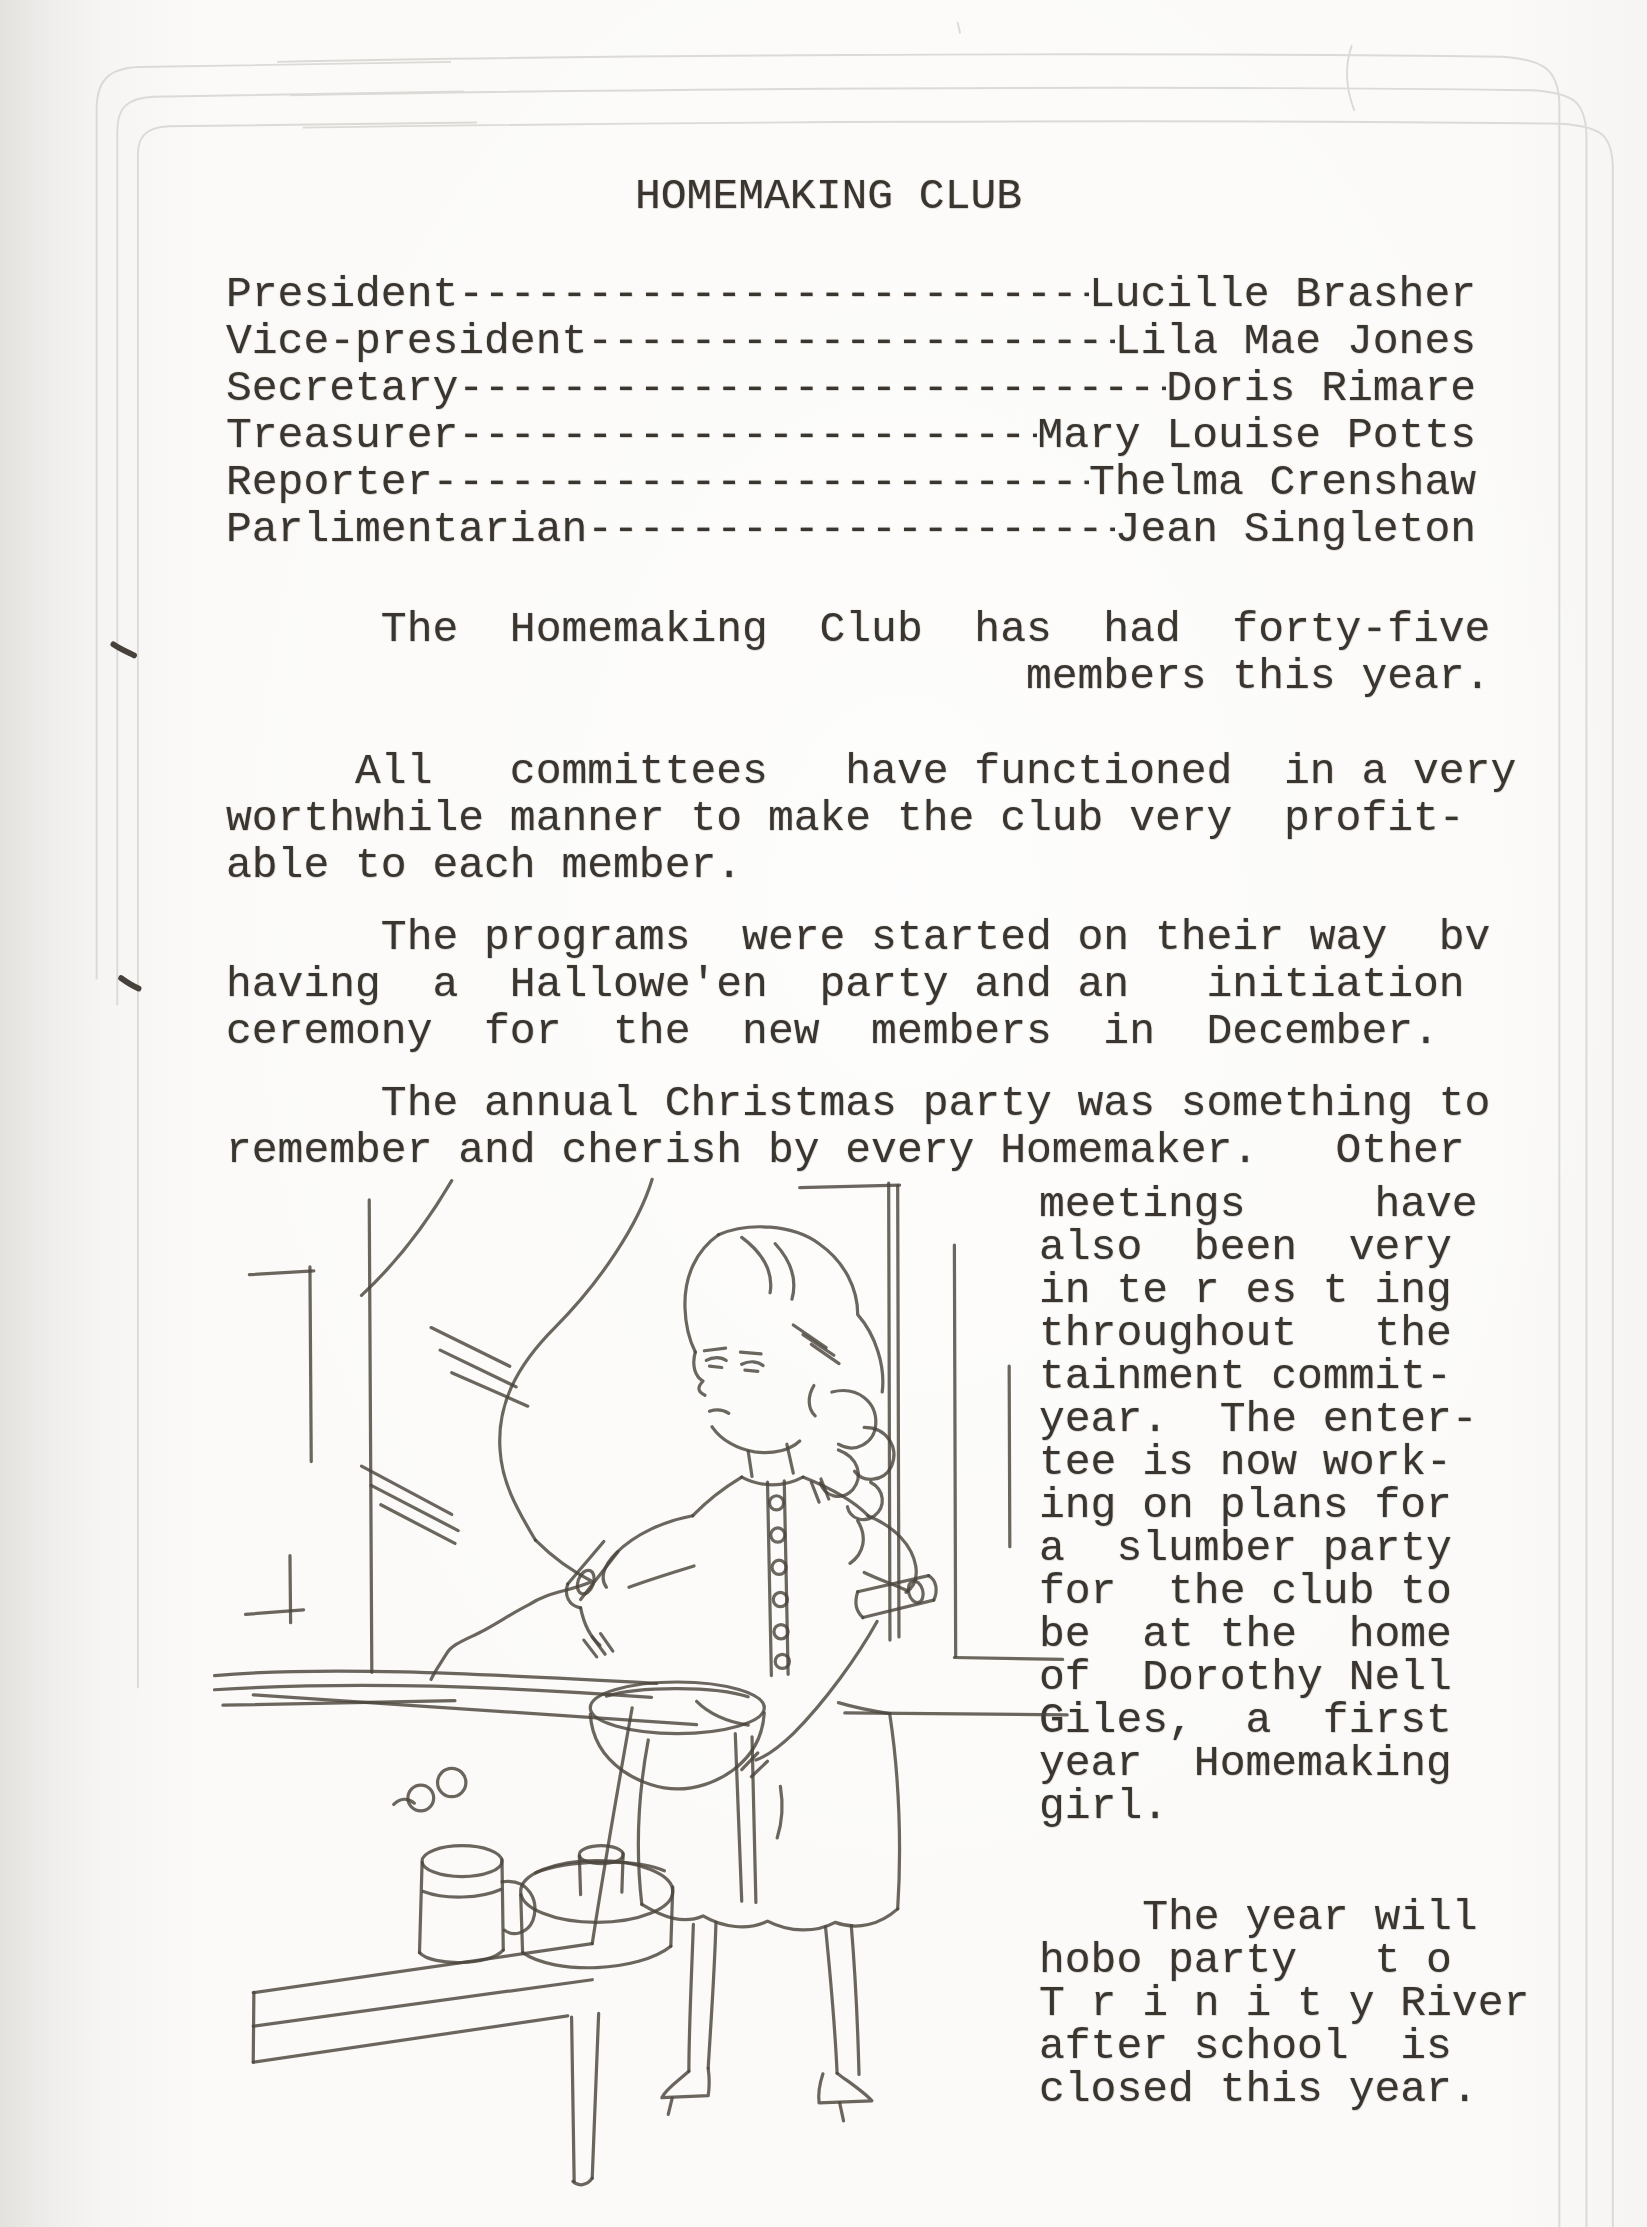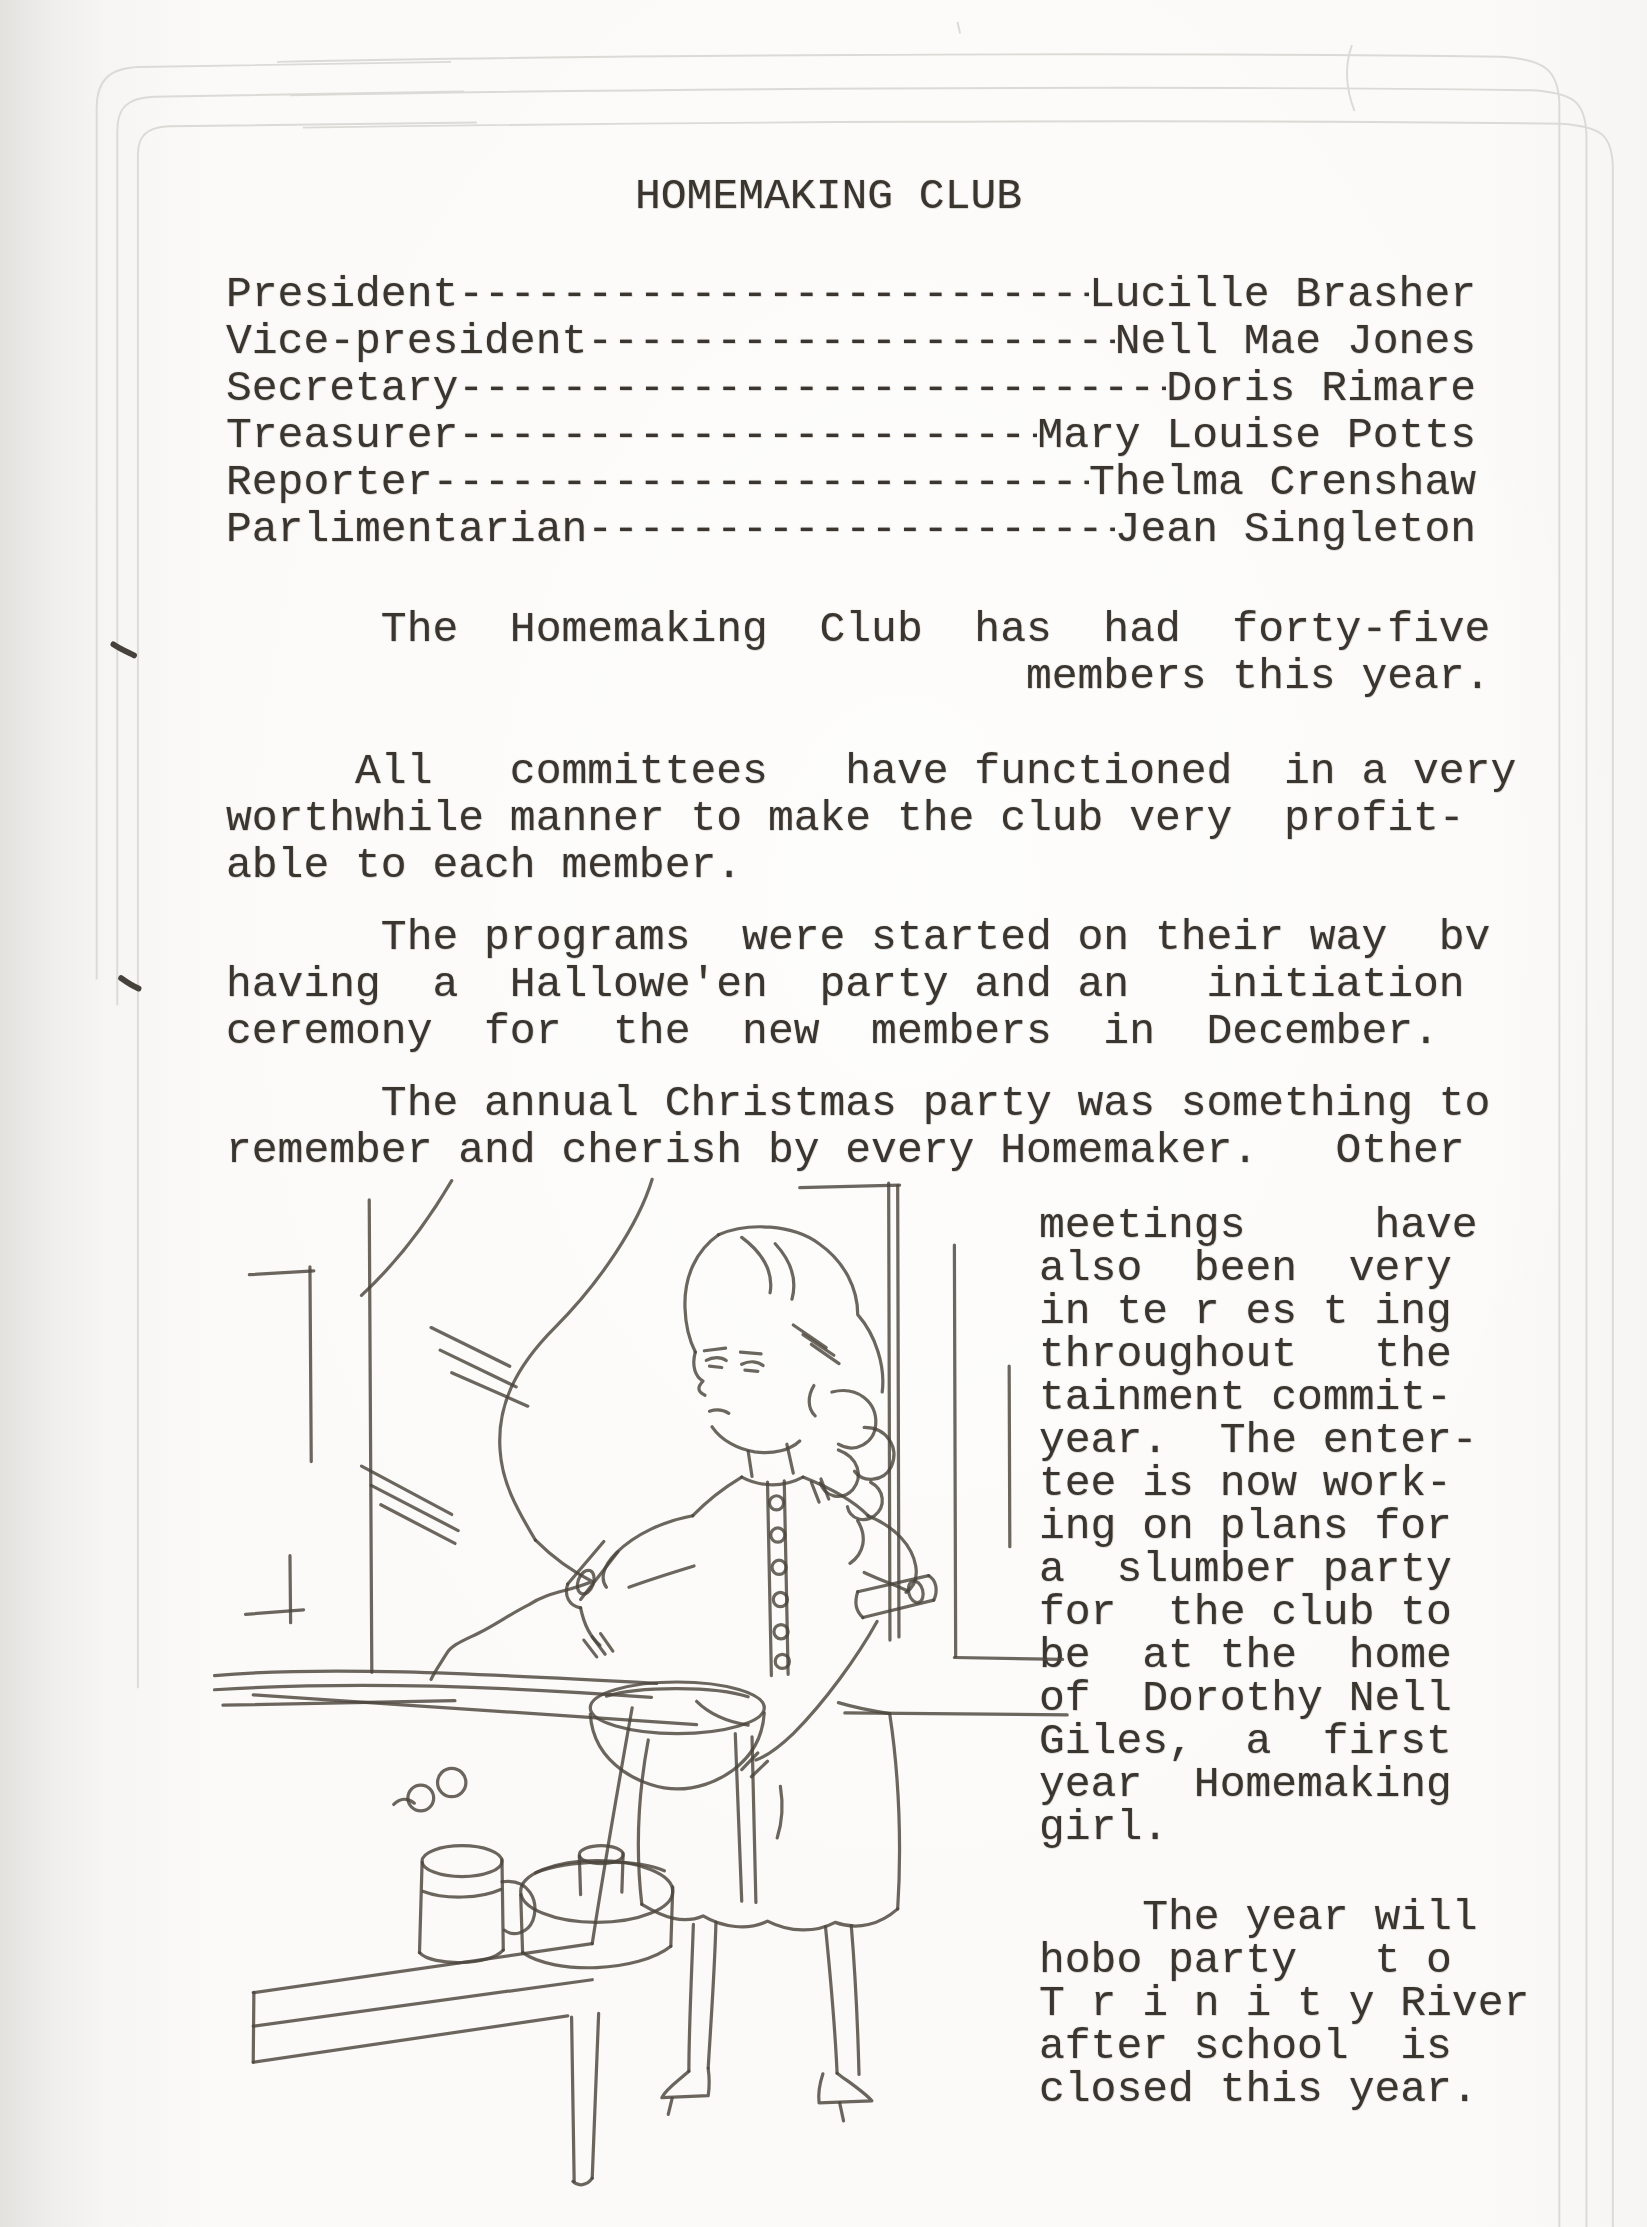--- a/index.html
+++ b/index.html
@@ -55,21 +55,21 @@
     <path d="M188 1518 C 199 1526, 208 1531, 215 1534"></path>
   </svg>
 
   <div class="tw" style="left:635px;top:173px;">HOMEMAKING CLUB</div>
 
   <div style="position:absolute;left:226px;top:271px;">
     <div class="tw officer-row" style="position:relative;">
       <span class="role">President</span><span class="leader">------------------------------------------------------------</span><span class="name">Lucille Brasher</span>
     </div>
     <div class="tw officer-row" style="position:relative;">
-      <span class="role">Vice-president</span><span class="leader">------------------------------------------------------------</span><span class="name">Nell Mae Jones</span>
+      <span class="role">Vice-president</span><span class="leader">------------------------------------------------------------</span><span class="name">Lila Mae Jones</span>
     </div>
     <div class="tw officer-row" style="position:relative;">
       <span class="role">Secretary</span><span class="leader">------------------------------------------------------------</span><span class="name">Doris Rimare</span>
     </div>
     <div class="tw officer-row" style="position:relative;">
       <span class="role">Treasurer</span><span class="leader">------------------------------------------------------------</span><span class="name">Mary Louise Potts</span>
     </div>
     <div class="tw officer-row" style="position:relative;">
       <span class="role">Reporter</span><span class="leader">------------------------------------------------------------</span><span class="name">Thelma Crenshaw</span>
     </div>
@@ -93,21 +93,21 @@
     <div class="tw" style="position:relative;">      The programs  were started on their way  bv</div>
     <div class="tw" style="position:relative;">having  a  Hallowe'en  party and an   initiation</div>
     <div class="tw" style="position:relative;">ceremony  for  the  new  members  in  December.</div>
   </div>
 
   <div style="position:absolute;left:226px;top:1080px;">
     <div class="tw" style="position:relative;">      The annual Christmas party was something to</div>
     <div class="tw" style="position:relative;">remember and cherish by every Homemaker.   Other</div>
   </div>
 
-  <div style="position:absolute;left:1039px;top:1183px;margin-top:21px;">
+  <div style="position:absolute;left:1039px;top:1183px;">
     <div class="tw rc" style="position:relative;">meetings     have</div>
     <div class="tw rc" style="position:relative;">also  been  very</div>
     <div class="tw rc" style="position:relative;">in te r es t ing</div>
     <div class="tw rc" style="position:relative;">throughout   the</div>
     <div class="tw rc" style="position:relative;">tainment commit-</div>
     <div class="tw rc" style="position:relative;">year.  The enter-</div>
     <div class="tw rc" style="position:relative;">tee is now work-</div>
     <div class="tw rc" style="position:relative;">ing on plans for</div>
     <div class="tw rc" style="position:relative;">a  slumber party</div>
     <div class="tw rc" style="position:relative;">for  the club to</div>

